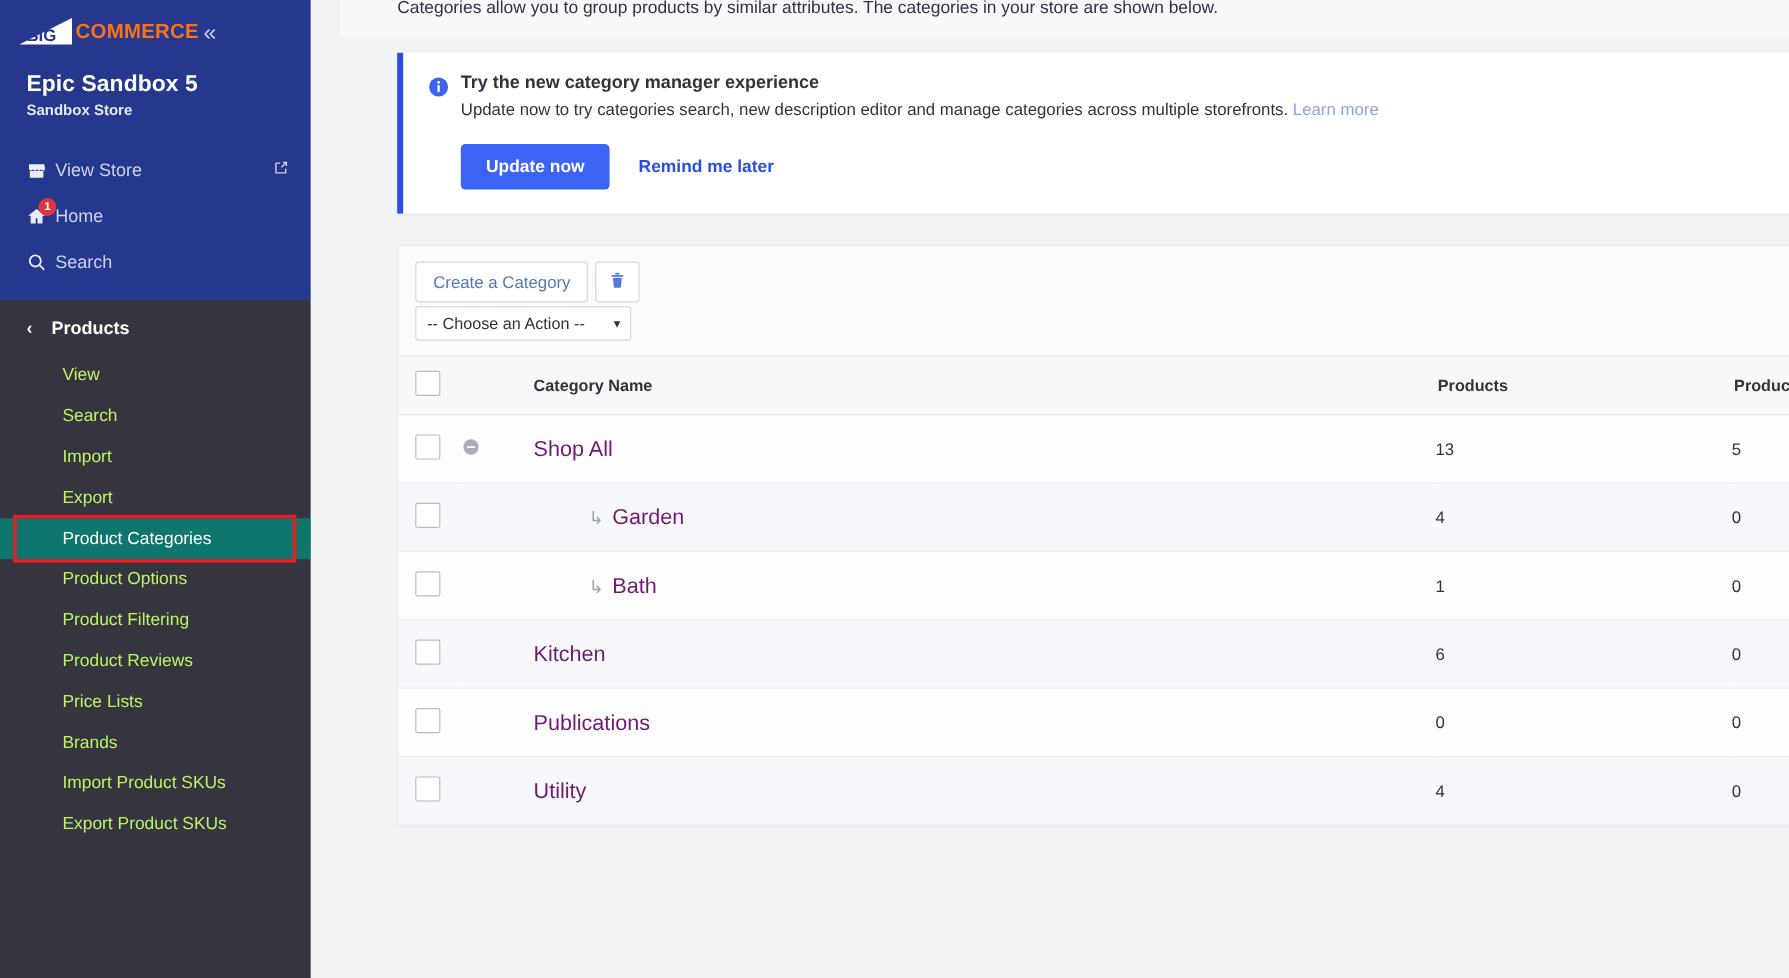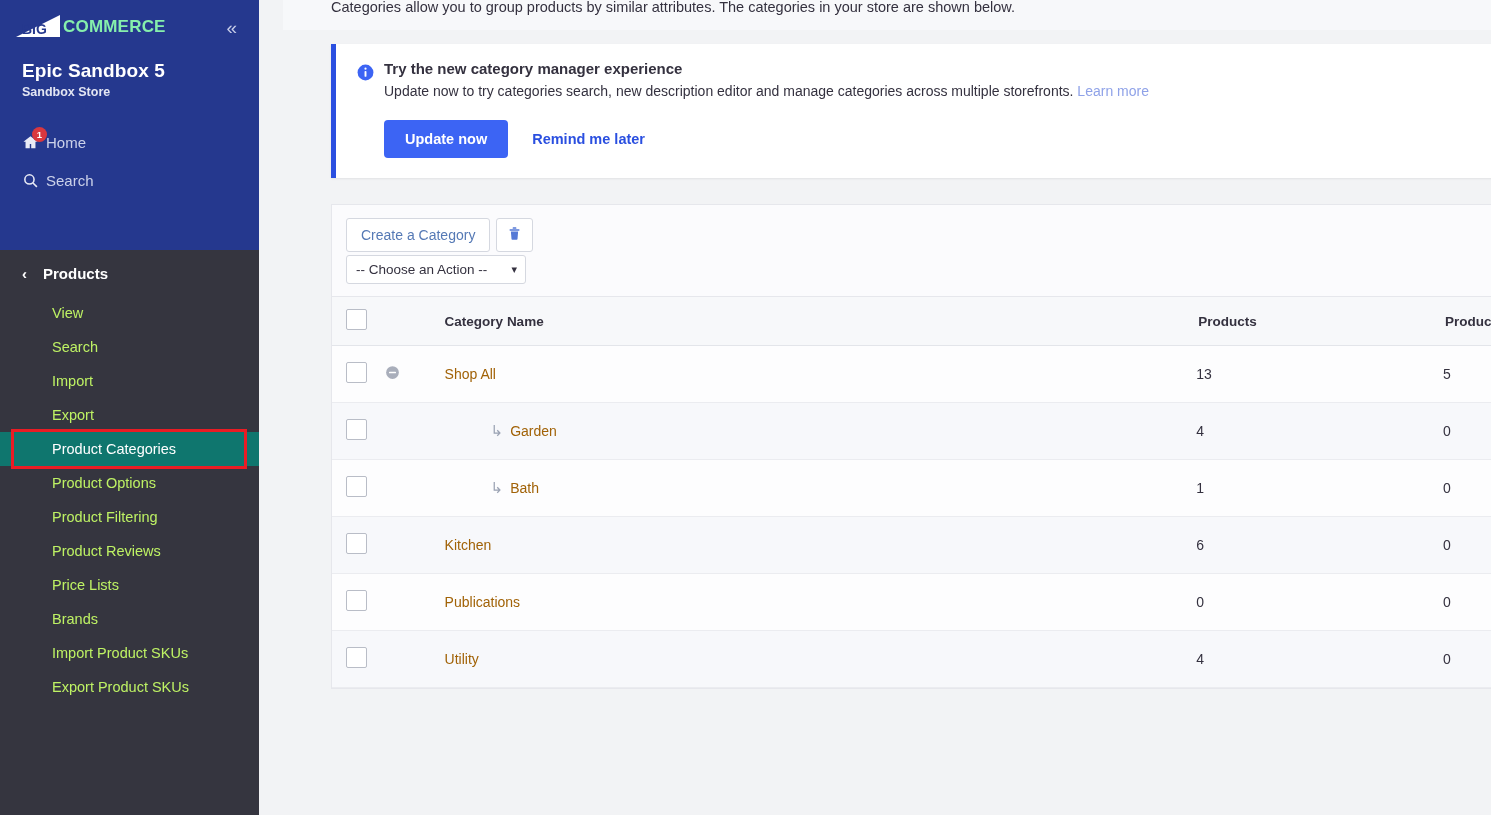--- a/index.html
+++ b/index.html
@@ -10,24 +10,24 @@
     overflow: hidden;
   }
 
   .app { display: flex; width: 1491px; height: 815px; }
 
   
   .sidebar { width: 259px; height: 815px; flex: 0 0 259px; display: flex; flex-direction: column; }
 
   .sb-top { background: #25388e; padding: 0; flex: 0 0 250px; position: relative; }
 
-  .sb-logo-row { display: flex; align-items: center; justify-content: space-between; padding: 14px 18px 0 16px; }
+  .sb-logo-row { display: flex; align-items: center; padding: 14px 18px 0 16px; }
   .logo { display: flex; align-items: center; height: 26px; }
   .logo svg { display: block; }
-  .logo-text { color: #86efac; font-size: 17px; font-weight: bold; letter-spacing: .2px; margin-left: 1px; }
+  .logo-text { color: #f97316; font-size: 17px; font-weight: bold; letter-spacing: .2px; margin-left: 1px; }
   .collapse-btn { color: #c6cce8; font-size: 19px; line-height: 1; cursor: pointer; padding: 2px 4px; }
 
   .store-block { padding: 20px 0 0 22px; }
   .store-name { color: #ffffff; font-size: 19px; font-weight: bold; letter-spacing: .1px; }
   .store-sub { color: #e3e6f3; font-size: 12.5px; font-weight: bold; margin-top: 3px; }
 
   .sb-links { margin-top: 24px; }
   .sb-link { display: flex; align-items: center; height: 38px; padding: 0 18px 0 22px; color: #ccd2ea; font-size: 15px; cursor: pointer; position: relative; }
   .sb-link .ic { width: 24px; display: flex; align-items: center; color: #e9ebf6; position: relative; }
   .sb-link .lbl { flex: 1; }
@@ -78,21 +78,21 @@
   tbody td { border-bottom: 1px solid #ebecf0; font-size: 14px; color: #34313f; padding: 16px 0; background: #fdfdfe; }
   tbody tr:nth-child(even) td { background: #f7f8fb; }
   .c-check { width: 48px; padding-left: 14px !important; }
   .c-tree { width: 56px; }
   .c-name { width: 694px; }
   .c-prod { width: 228px; }
   .c-sub { width: 300px; }
   thead .c-prod, thead .c-sub { padding-left: 2px; }
 
   .cb { width: 21px; height: 21px; border: 1px solid #b9bdc7; background: #fff; border-radius: 2px; display: inline-block; cursor: pointer; }
-  .cat-link { color: #a16207; font-size: 14px; text-decoration: none; cursor: pointer; }
+  .cat-link { color: #701a75; font-size: 18px; text-decoration: none; cursor: pointer; }
   .tree-arrow { color: #9ba3b4; font-size: 15px; margin-right: 7px; }
   .indent-1 { padding-left: 46px; }
   .collapse-ic { display: inline-flex; align-items: center; justify-content: center; }
 </style>
 </head>
 <body>
 
 <div class="app">
 
   <aside class="sidebar">
@@ -109,20 +109,33 @@
         <div class="collapse-btn">«</div>
       </div>
 
       <div class="store-block">
         <div class="store-name">Epic Sandbox 5</div>
         <div class="store-sub">Sandbox Store</div>
       </div>
 
       <div class="sb-links">
 
+        <div class="sb-link">
+          <span class="ic">
+            <svg width="17" height="17" viewBox="0 0 24 24" fill="#e9ebf6">
+              <path d="M3 4h18l1 5a2.5 2.5 0 0 1-4.8 1A2.5 2.5 0 0 1 12.5 10 2.5 2.5 0 0 1 7.8 10 2.5 2.5 0 0 1 3 9zM4 12h16v8H4z"></path>
+            </svg>
+          </span>
+          <span class="lbl">View Store</span>
+          <span class="ext">
+            <svg width="14" height="14" viewBox="0 0 24 24" fill="none" stroke="#ccd2ea" stroke-width="2">
+              <path d="M5 5h6M5 5v14h14v-6M13 11l6-6M15 4h5v5"></path>
+            </svg>
+          </span>
+        </div>
 
         <div class="sb-link">
           <span class="ic">
             <svg width="17" height="17" viewBox="0 0 24 24" fill="#e9ebf6">
                 <path d="M12 3 2 11h3v9h6v-6h2v6h6v-9h3z"></path>
               </svg>
             <span class="badge">1</span>
           </span>
           <span class="lbl">Home</span>
         </div>

